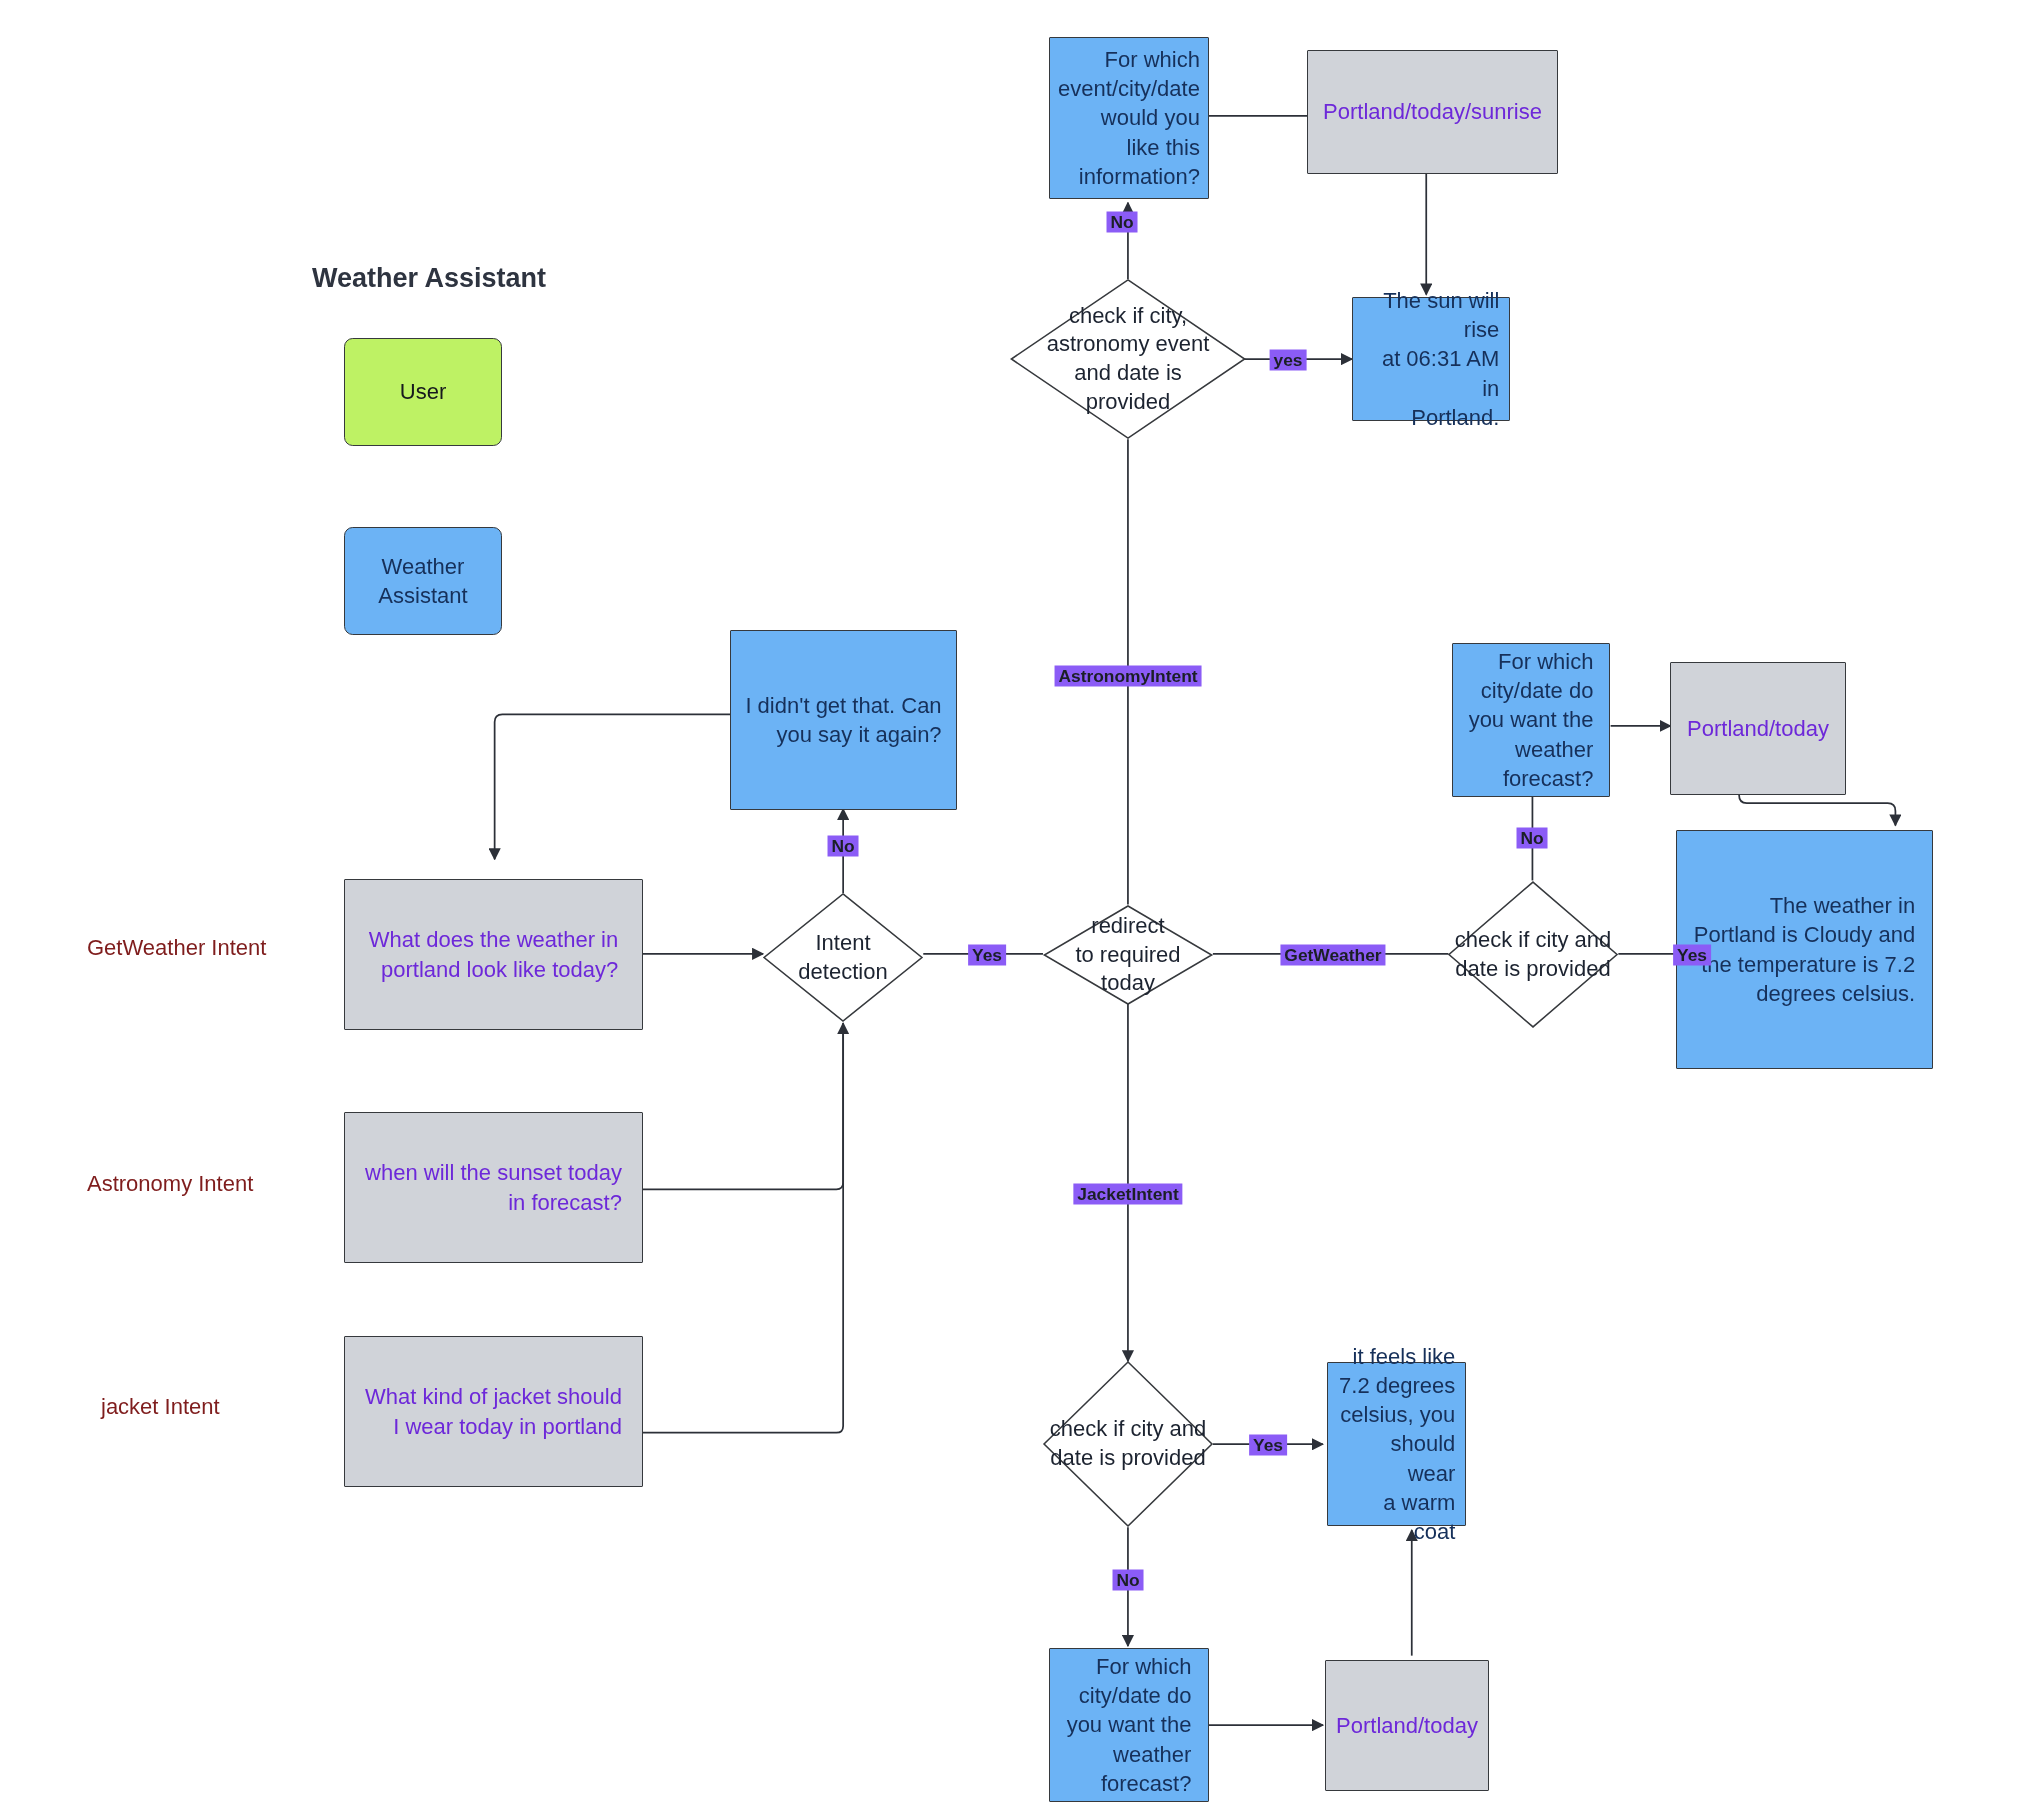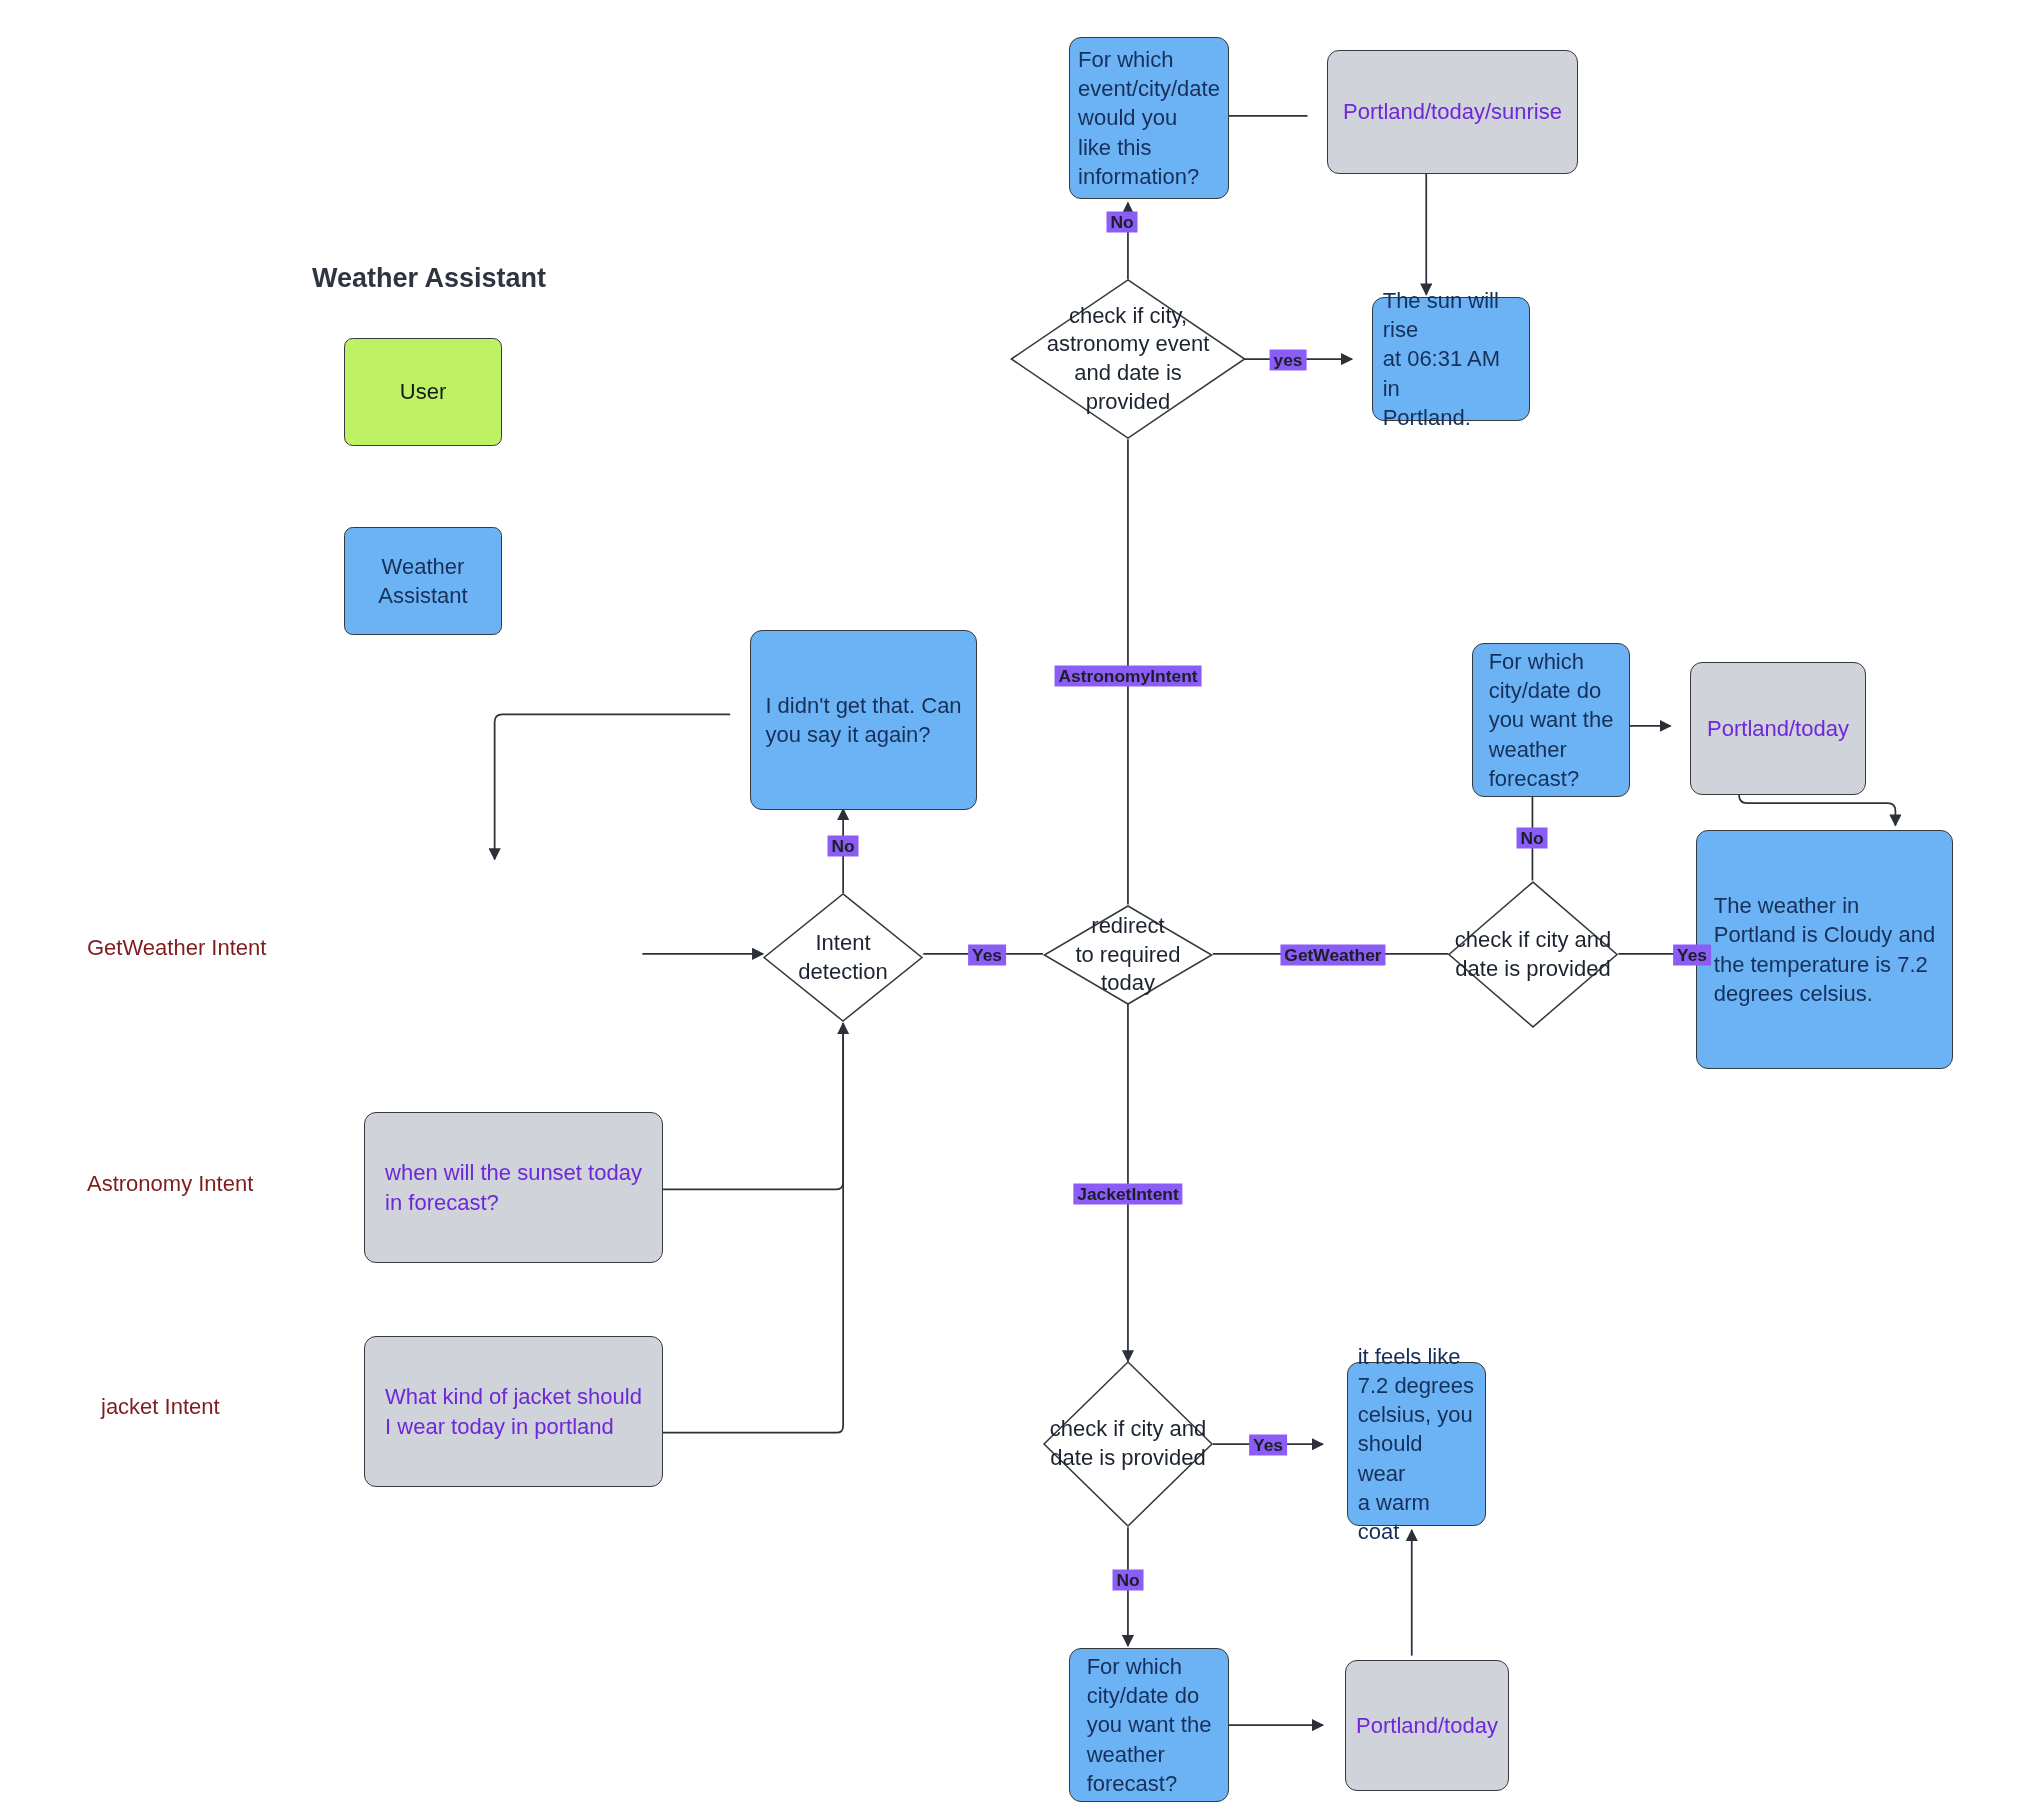--- a/index.html
+++ b/index.html
@@ -22,29 +22,28 @@
     width: 2029px;
     height: 1813px;
     pointer-events: none;
   }
   .node {
     position: absolute;
     box-sizing: border-box;
     display: flex;
     align-items: center;
     justify-content: center;
-    text-align: left;
+    text-align: right;
     border: 1.5px solid #36393d;
-    border-radius: 12px;
+    border-radius: 1px;
     font-size: 22px;
     line-height: 1.32;
     color: #1c2330;
     padding: 5.8px 9.7px;
     white-space: pre-line;
-    margin-left: 20px;
   }
   .node.gray {
     background: #d0d3d9;
     color: #6d28d9;
   }
   .node.blue {
     background: #6cb3f5;
     color: #16305a;
   }
   .diamond-wrap {
@@ -213,20 +212,22 @@
 
   <div class="diamond-wrap" style="left:1043px; top:905px; width:170px; height:100px;">
     <svg width="170" height="100" viewBox="0 0 176 104">
       <polygon points="88,1 175,52 88,103 1,52" fill="#ffffff" stroke="#36393d" stroke-width="1.6"></polygon>
     </svg>
     <div class="diamond-label">redirect
 to required
 today</div>
   </div>
 
+  <div class="node gray" style="left:344px; top:879px; width:299px; height:151px;">What does the weather in
+portland look like today?</div>
 
   <div class="node gray" style="left:344px; top:1112px; width:299px; height:151px;">when will the sunset today
 in forecast?</div>
 
   <div class="node gray" style="left:344px; top:1336px; width:299px; height:151px;">What kind of jacket should
 I wear today in portland</div>
 
   <div class="node blue" style="left:1452px; top:643px; width:158px; height:154px;">For which
 city/date do
 you want the

